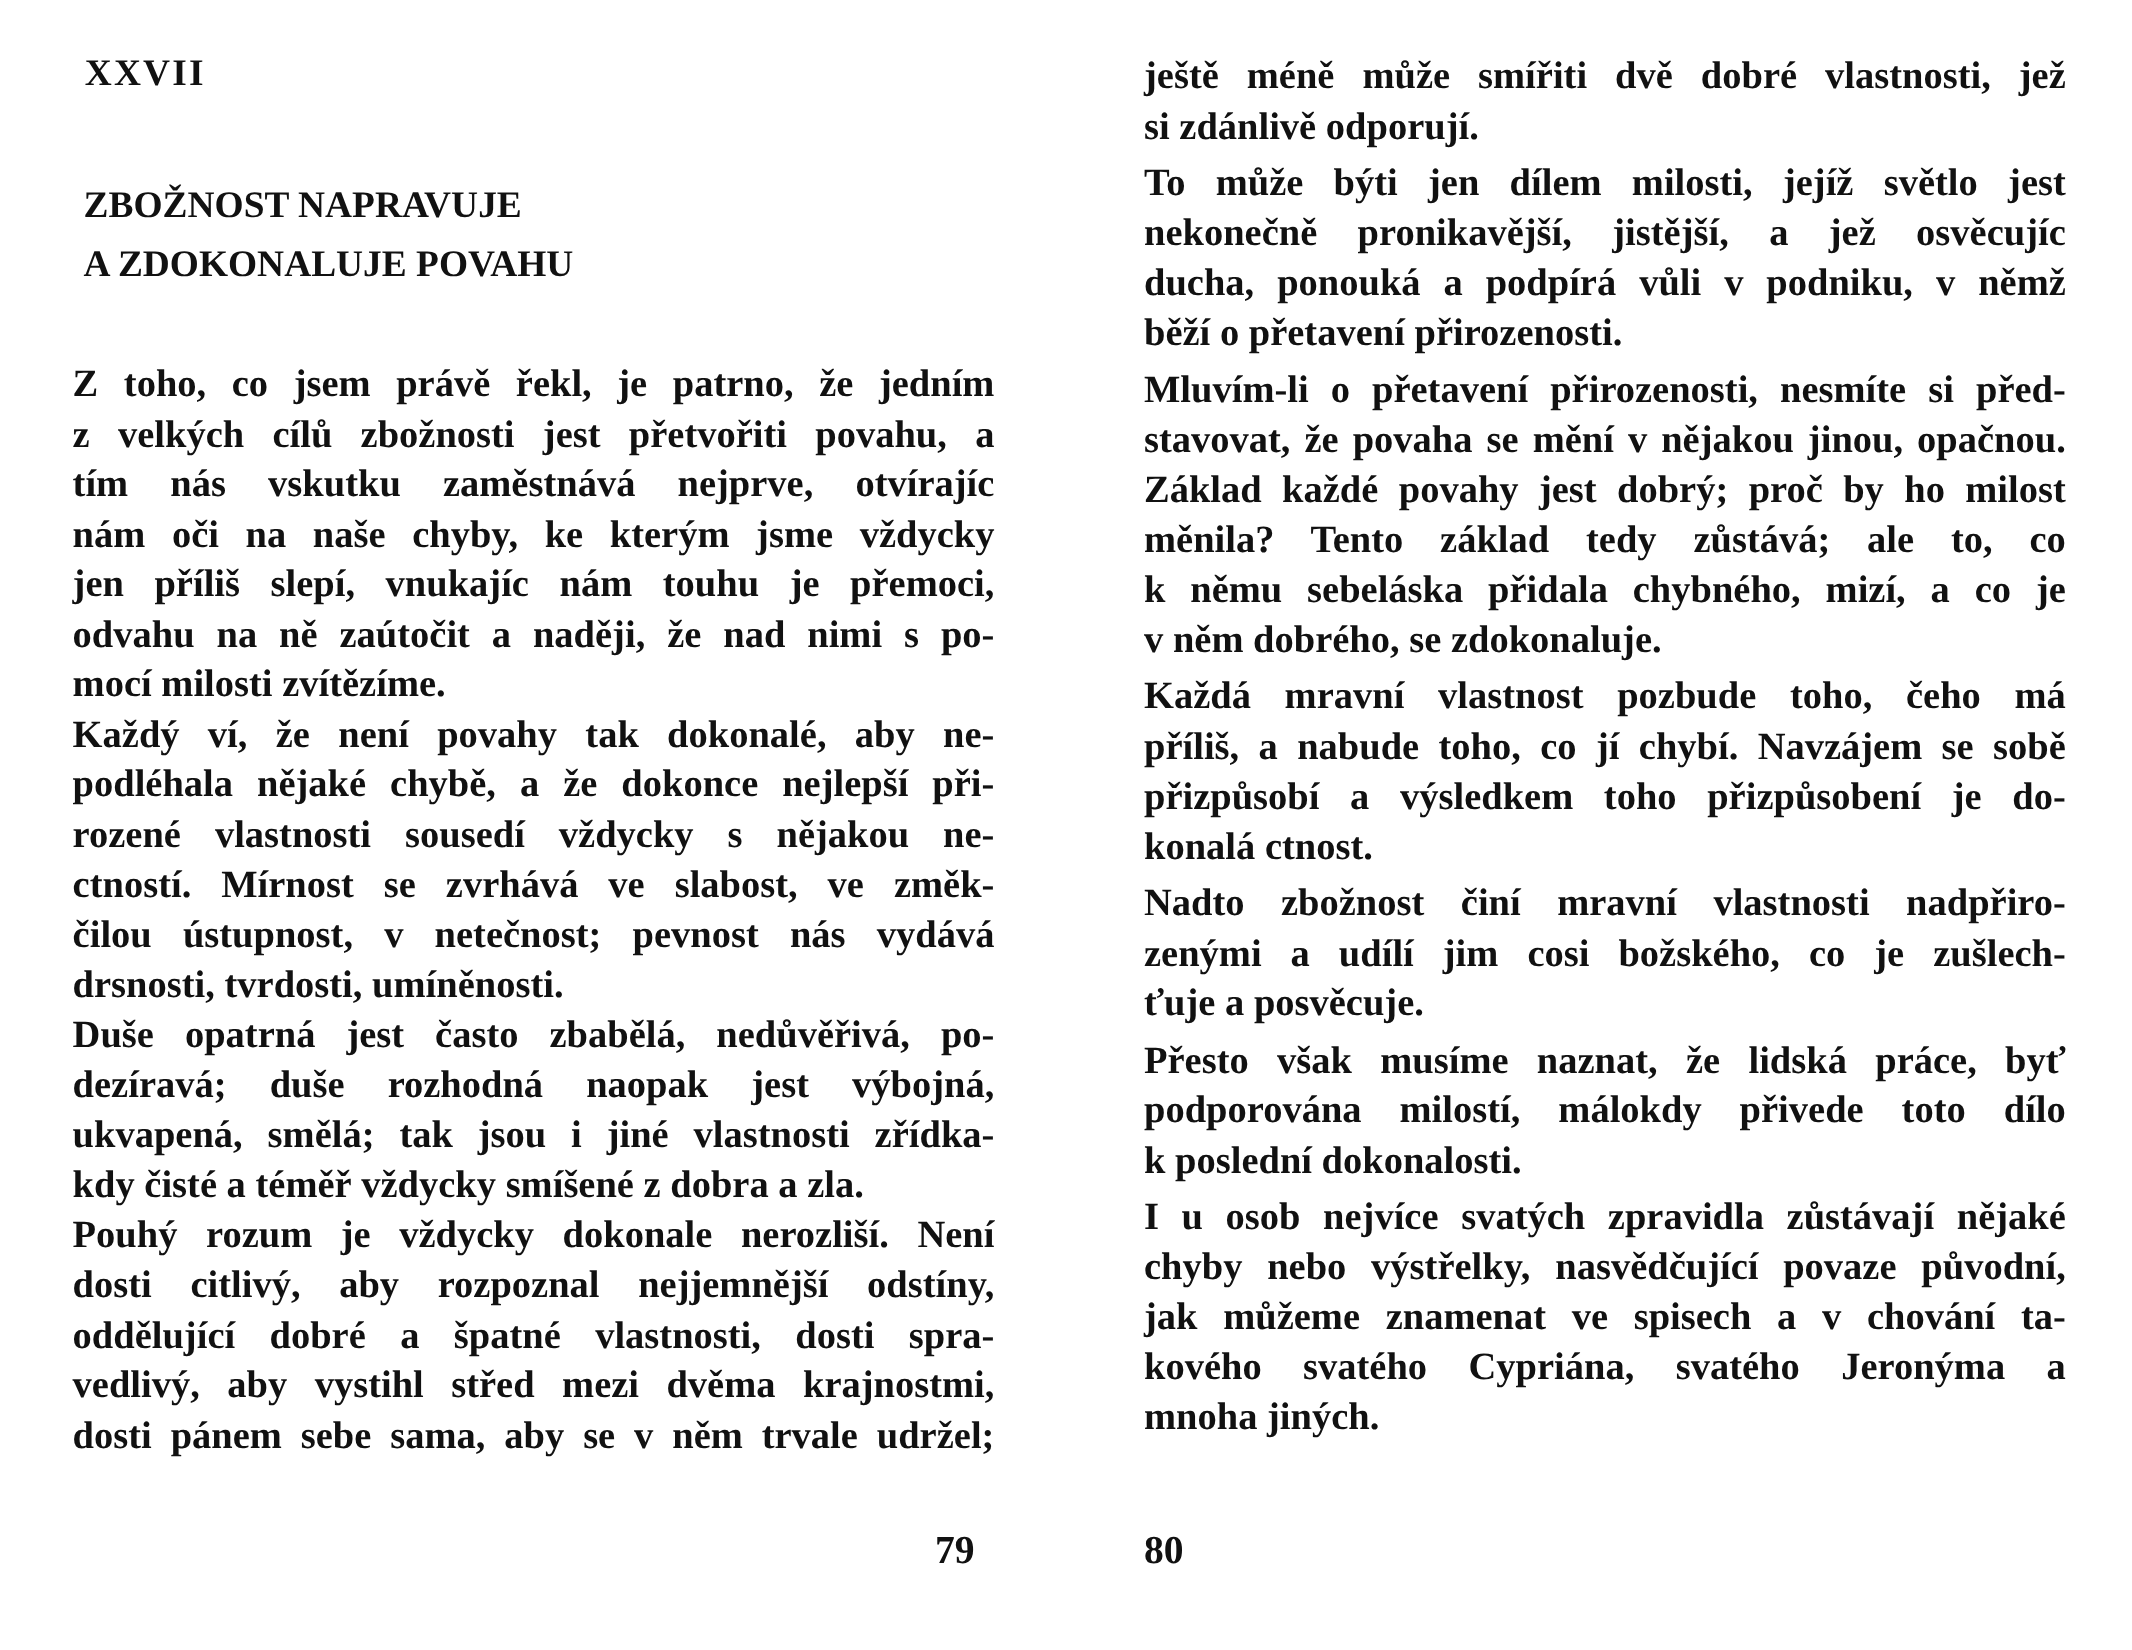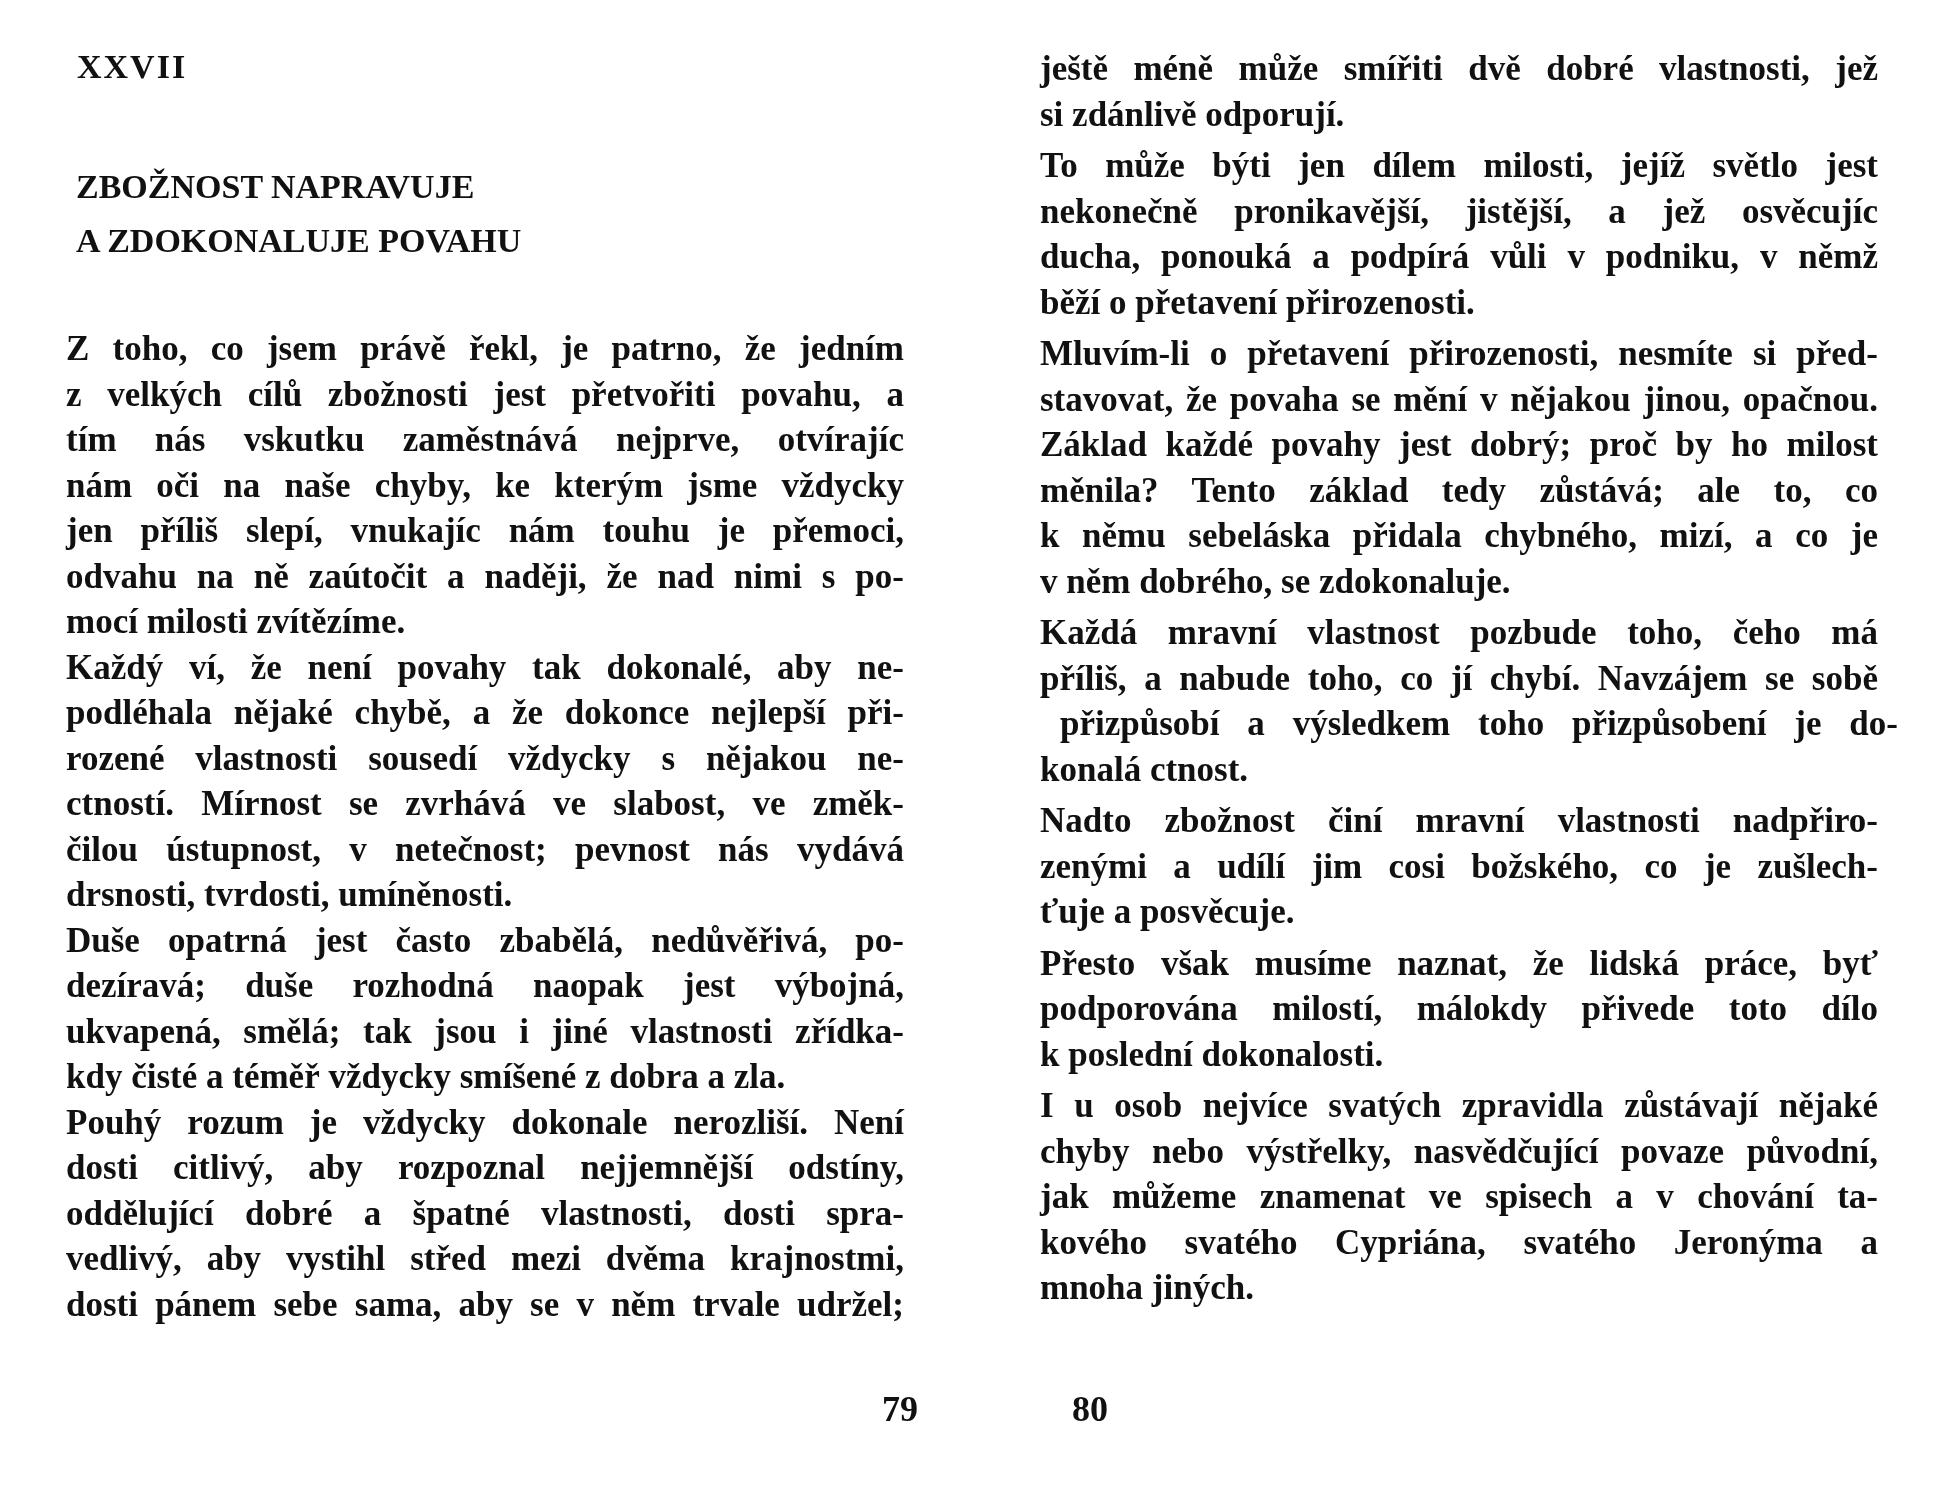--- a/index.html
+++ b/index.html
@@ -11,21 +11,21 @@
   .chapter-num { position: absolute; left: 11px; top: 48px; font-size: 34px; letter-spacing: 2px; font-weight: bold; }
   .chapter-title { position: absolute; left: 10px; top: 160px; font-size: 34px; line-height: 54px; font-weight: bold; }
   .chapter-title div { white-space: nowrap; }
   .body-left { position: absolute; left: 0; top: 326px; width: 838px; }
   .body-right { position: absolute; left: 0; top: 46px; width: 838px; }
   .line { display: block; font-size: 35px; line-height: 45.5px; height: 45.5px;
           text-align: justify; text-align-last: justify; white-space: nowrap; overflow: visible; font-weight: bold; }
   .line.last { text-align-last: left; }
   .para { display: block; }
   .body-right .para + .para { margin-top: 6px; }
-  .page-number { position: absolute; top: 1388px; font-size: 36px; font-weight: bold; margin-left: 32px; }
+  .page-number { position: absolute; top: 1388px; font-size: 36px; font-weight: bold; }
   .pn-left { left: 784px; }
   .pn-right { left: 0px; }
 </style>
 </head>
 <body>
 
 <div class="page page-left">
   <div class="chapter-num">XXVII</div>
   <div class="chapter-title">
     <div>ZBOŽNOST NAPRAVUJE</div>
@@ -82,21 +82,21 @@
         <span class="line" style="display: block; width: auto; word-spacing: 11.2943px; text-align: left; text-align-last: left;">Mluvím-li o přetavení přirozenosti, nesmíte si před-</span>
         <span class="line" style="display: block; width: auto; word-spacing: 3.99414px; text-align: left; text-align-last: left;">stavovat, že povaha se mění v nějakou jinou, opačnou.</span>
         <span class="line" style="display: block; width: auto; word-spacing: 9.7832px; text-align: left; text-align-last: left;">Základ každé povahy jest dobrý; proč by ho milost</span>
         <span class="line" style="display: block; width: auto; word-spacing: 24.7165px; text-align: left; text-align-last: left;">měnila? Tento základ tedy zůstává; ale to, co</span>
         <span class="line" style="display: block; width: auto; word-spacing: 13.8418px; text-align: left; text-align-last: left;">k němu sebeláska přidala chybného, mizí, a co je</span>
         <span class="line last">v něm dobrého, se zdokonaluje.</span>
       </div>
       <div class="para">
         <span class="line" style="display: block; width: auto; word-spacing: 21.8594px; text-align: left; text-align-last: left;">Každá mravní vlastnost pozbude toho, čeho má</span>
         <span class="line" style="display: block; width: auto; word-spacing: 8.84896px; text-align: left; text-align-last: left;">příliš, a nabude toho, co jí chybí. Navzájem se sobě</span>
-        <span class="line" style="display: block; width: auto; word-spacing: 19.0938px; text-align: right; text-align-last: left; margin-left: 20px;">přizpůsobí a výsledkem toho přizpůsobení je do-</span>
+        <span class="line" style="display: block; width: auto; word-spacing: 19.0938px; text-align: right; text-align-last: left;">přizpůsobí a výsledkem toho přizpůsobení je do-</span>
         <span class="line last">konalá ctnost.</span>
       </div>
       <div class="para">
         <span class="line" style="display: block; width: auto; word-spacing: 24.4125px; text-align: left; text-align-last: left;">Nadto zbožnost činí mravní vlastnosti nadpřiro-</span>
         <span class="line" style="display: block; width: auto; word-spacing: 17.6211px; text-align: center; text-align-last: left;">zenými a udílí jim cosi božského, co je zušlech-</span>
         <span class="line last">ťuje a posvěcuje.</span>
       </div>
       <div class="para">
         <span class="line" style="display: block; width: auto; word-spacing: 16.9732px; text-align: left; text-align-last: left;">Přesto však musíme naznat, že lidská práce, byť</span>
         <span class="line" style="display: block; width: auto; word-spacing: 25.7656px; text-align: left; text-align-last: left;">podporována milostí, málokdy přivede toto dílo</span>

